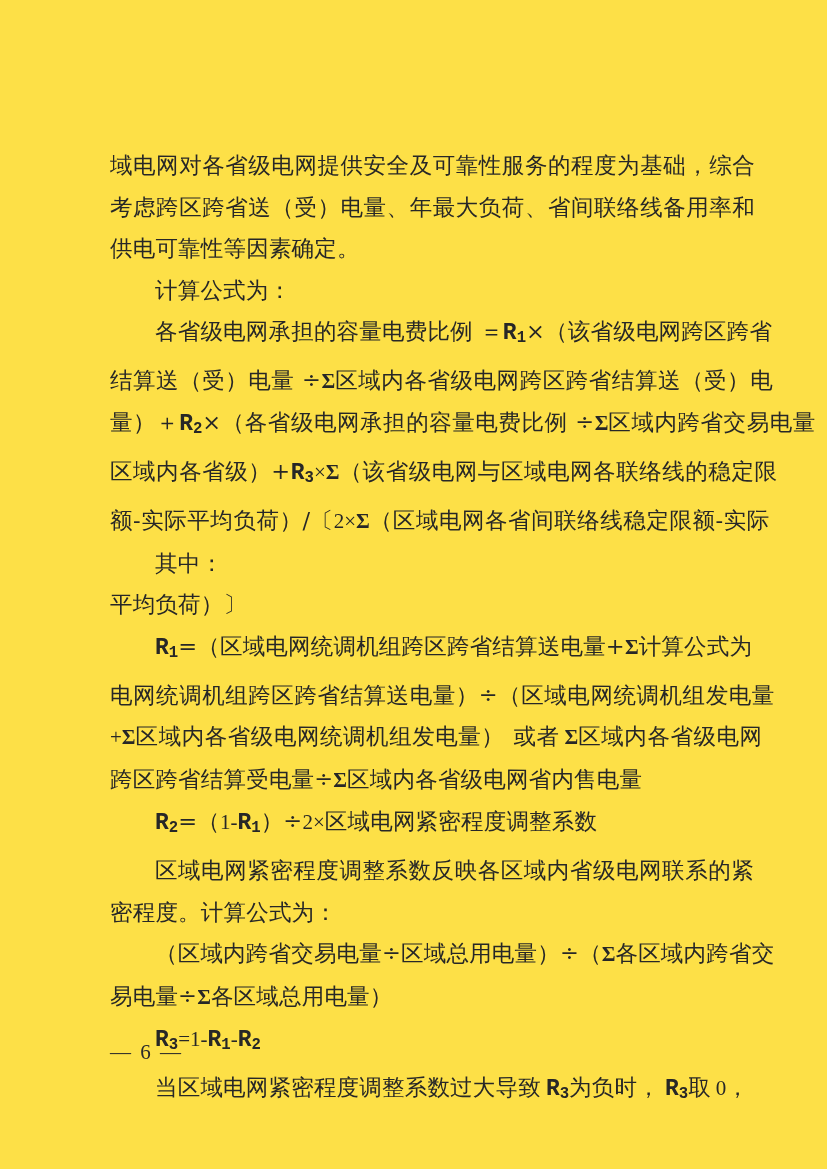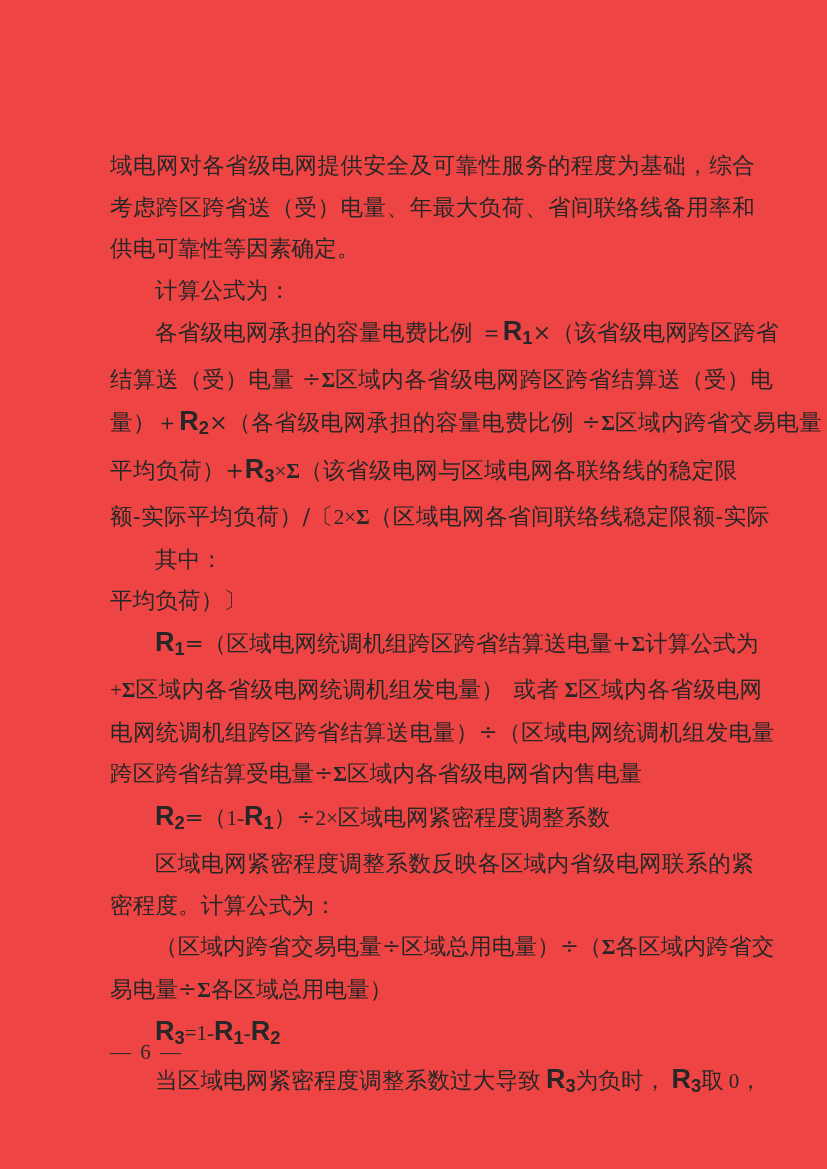--- a/index.html
+++ b/index.html
@@ -5,21 +5,21 @@
   html, body {
     margin: 0;
     padding: 0;
     background: #ffffff;
   }
 
   .page {
     position: relative;
     width: 827px;
     height: 1169px;
-    background: #ef4444;
+    background: #fde047;
     overflow: hidden;
     font-family: "DejaVu Serif", serif;
   }
 
   
   .body-col {
     position: absolute;
     left: 110px;
     top: 145px;
     width: 608px;
@@ -40,23 +40,23 @@
     padding-left: 45px;
   }
 
   
   .full {
     letter-spacing: 0.55px;
   }
 
   
   .var {
-    font-family: Liberation Sans, sans-serif;
+    font-family: Liberation Mono, monospace;
     font-weight: 700;
-    font-size: 27px;
+    font-size: 23px;
     letter-spacing: 0;
   }
 
   .var sub {
     font-size: 0.68em;
     font-weight: 700;
     vertical-align: -0.22em;
     letter-spacing: 0;
   }
 
@@ -108,33 +108,33 @@
     <div class="line">供电可靠性等因素确定。</div>
 
     <div class="line indent">计算公式为：</div>
 
     <div class="line indent"><span>各省级电网承担的容量电费比例 ＝</span><span class="var"><span>R</span><sub>1</sub></span><span>×（该省级电网跨区跨省</span></div>
 
     <div class="line full"><span>结算送（受）电量 ÷</span><span class="op">Σ</span><span>区域内各省级电网跨区跨省结算送（受）电</span></div>
 
     <div class="line full"><span>量）＋</span><span class="var"><span>R</span><sub>2</sub></span><span>×（各省级电网承担的容量电费比例 ÷</span><span class="op">Σ</span><span>区域内跨省交易电量</span></div>
 
-    <div class="line full"><span>平均负荷）+</span><span class="var"><span>R</span><sub>3</sub></span><span class="num">×</span><span class="op">Σ</span><span>（该省级电网与区域电网各联络线的稳定限</span></div>
+    <div class="line full"><span>区域内各省级）+</span><span class="var"><span>R</span><sub>3</sub></span><span class="num">×</span><span class="op">Σ</span><span>（该省级电网与区域电网各联络线的稳定限</span></div>
 
     <div class="line full"><span>额-实际平均负荷）/〔</span><span class="num">2×</span><span class="op">Σ</span><span>（区域电网各省间联络线稳定限额-实际</span></div>
 
     <div class="line indent">其中：</div>
 
     <div class="line">平均负荷）〕</div>
 
     <div class="line indent"><span class="var"><span>R</span><sub>1</sub></span><span>=（区域电网统调机组跨区跨省结算送电量+</span><span class="op">Σ</span><span>计算公式为</span></div>
 
+    <div class="line full">电网统调机组跨区跨省结算送电量）÷（区域电网统调机组发电量</div>
+
     <div class="line full"><span class="num">+</span><span class="op">Σ</span><span>区域内各省级电网统调机组发电量）</span><span class="gap"></span><span>或者</span><span class="gap-sm"></span><span class="op">Σ</span><span>区域内各省级电网</span></div>
-
-    <div class="line full">电网统调机组跨区跨省结算送电量）÷（区域电网统调机组发电量</div>
 
     <div class="line"><span>跨区跨省结算受电量÷</span><span class="op">Σ</span><span>区域内各省级电网省内售电量</span></div>
 
     <div class="line indent"><span class="var"><span>R</span><sub>2</sub></span><span>=（</span><span class="num">1-</span><span class="var"><span>R</span><sub>1</sub></span><span>）÷</span><span class="num">2×</span><span>区域电网紧密程度调整系数</span></div>
 
     <div class="line indent full">区域电网紧密程度调整系数反映各区域内省级电网联系的紧</div>
     <div class="line">密程度。计算公式为：</div>
 
     <div class="line indent"><span>（区域内跨省交易电量÷区域总用电量）÷（</span><span class="op">Σ</span><span>各区域内跨省交</span></div>
 

